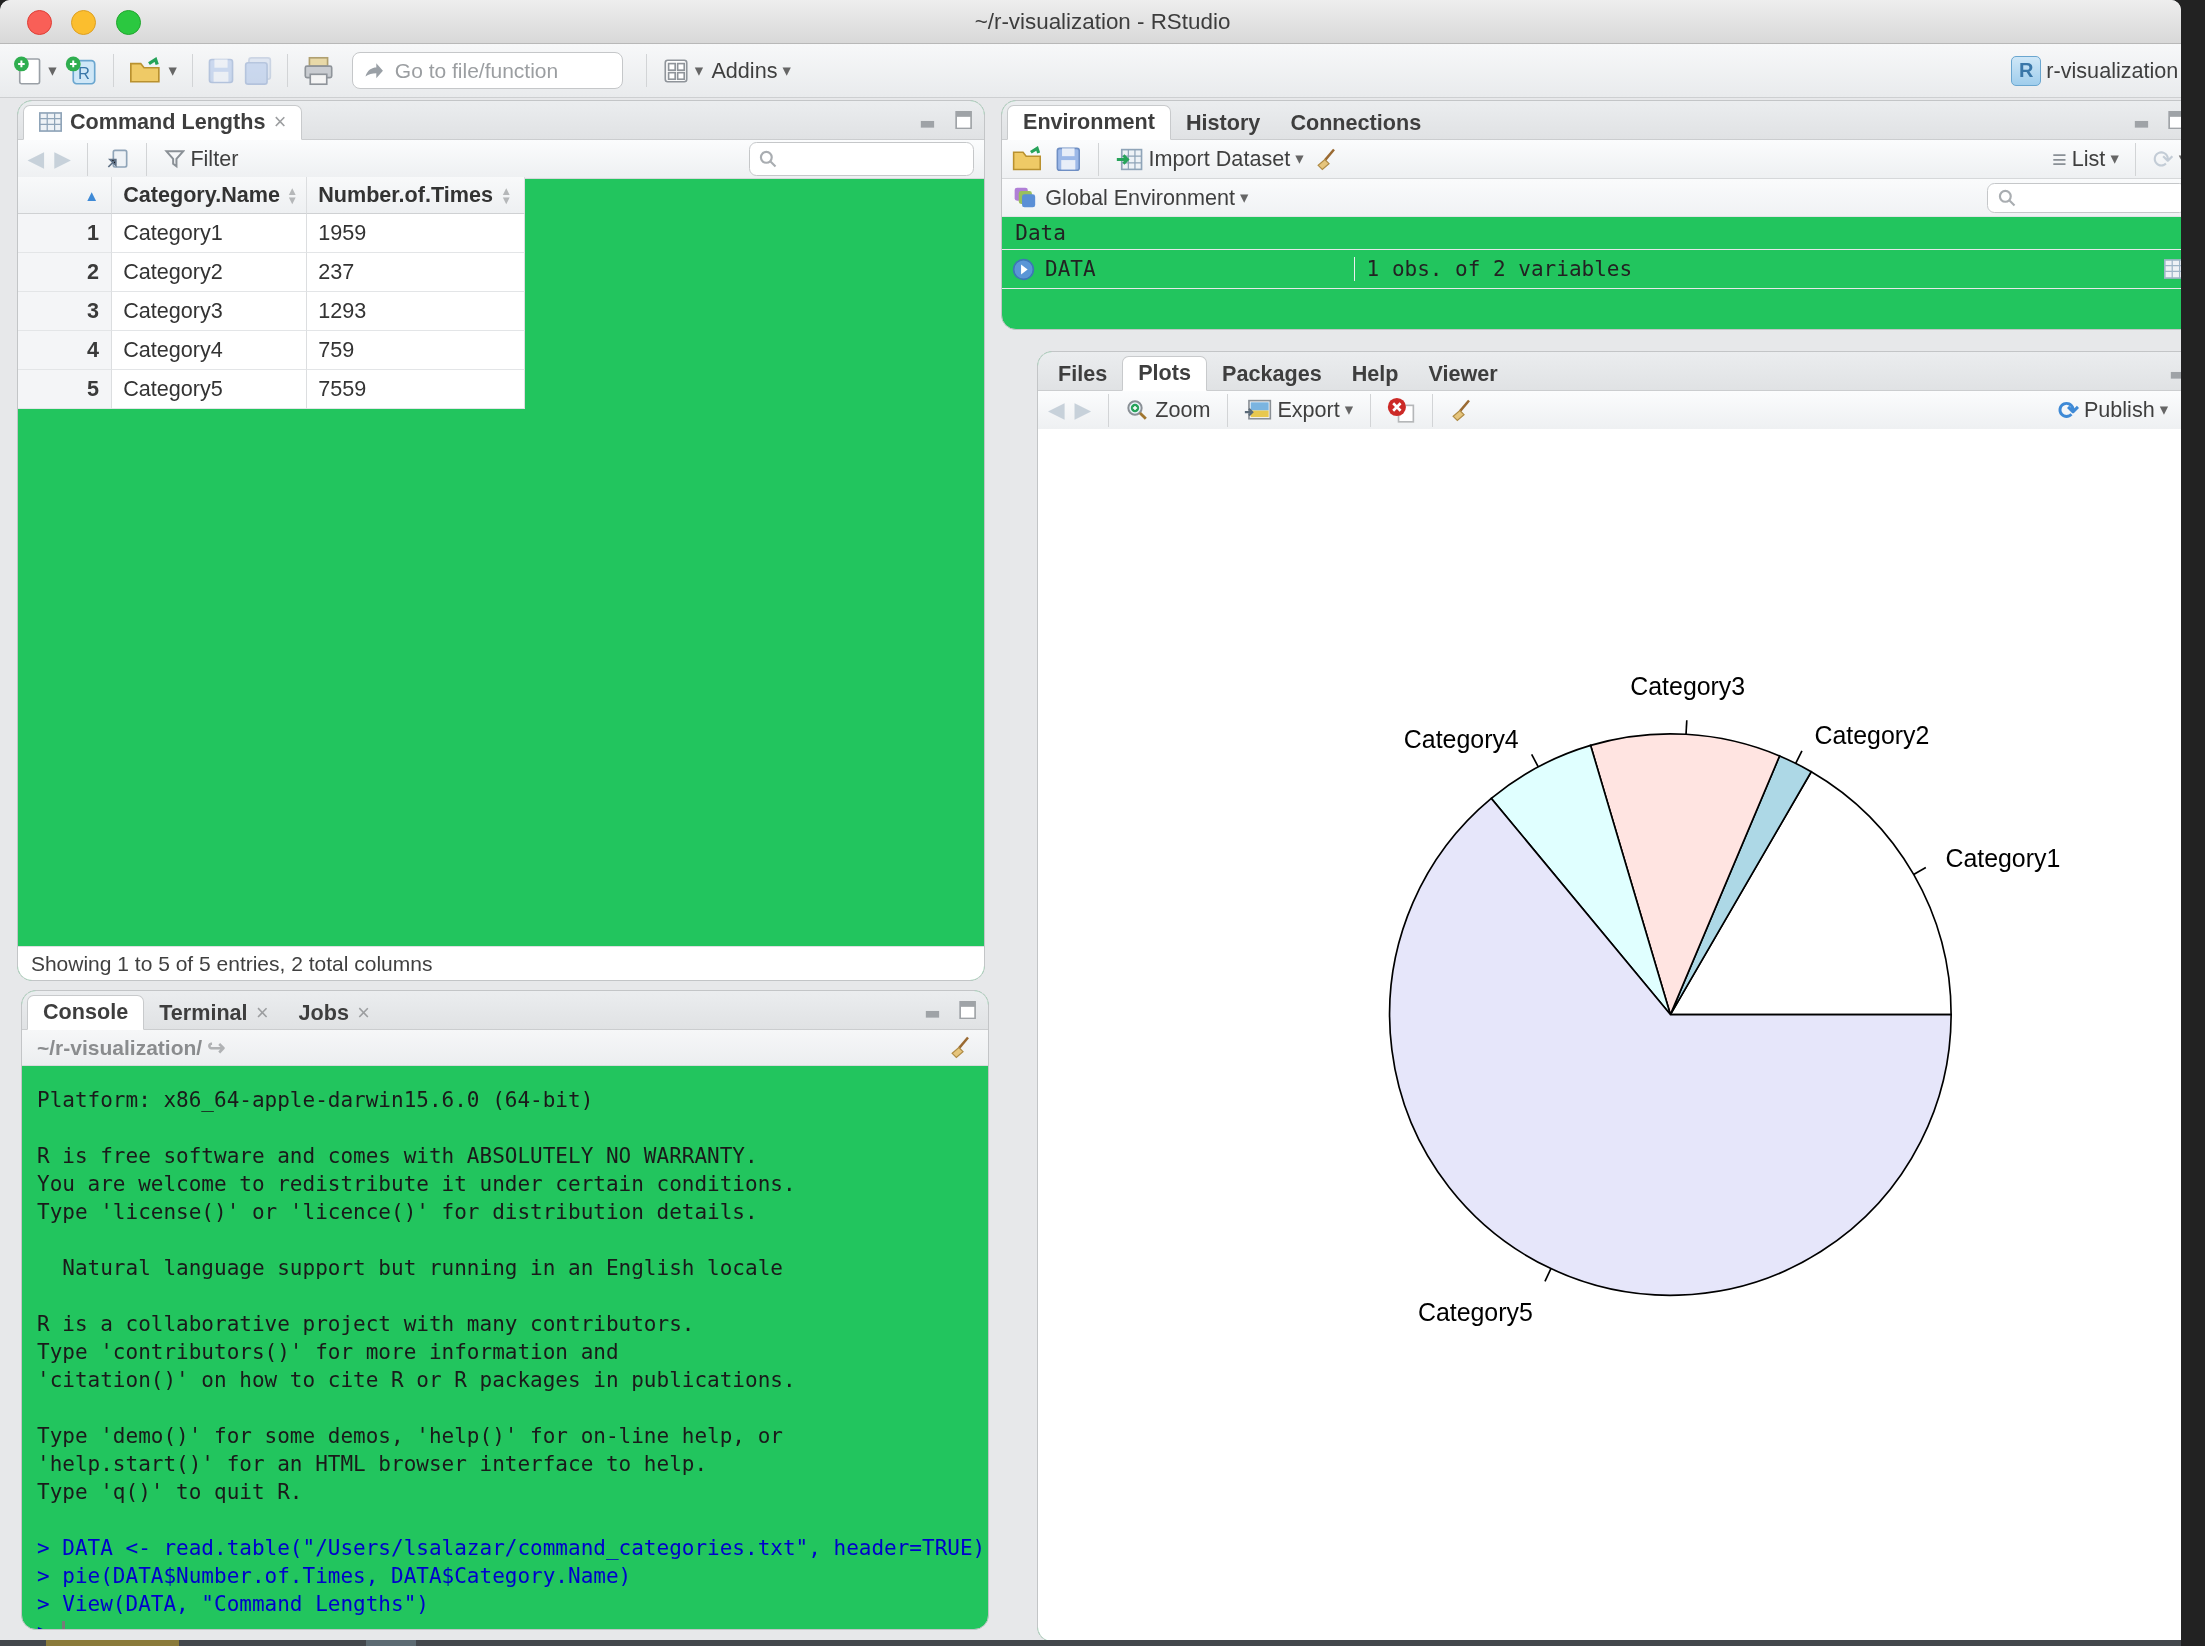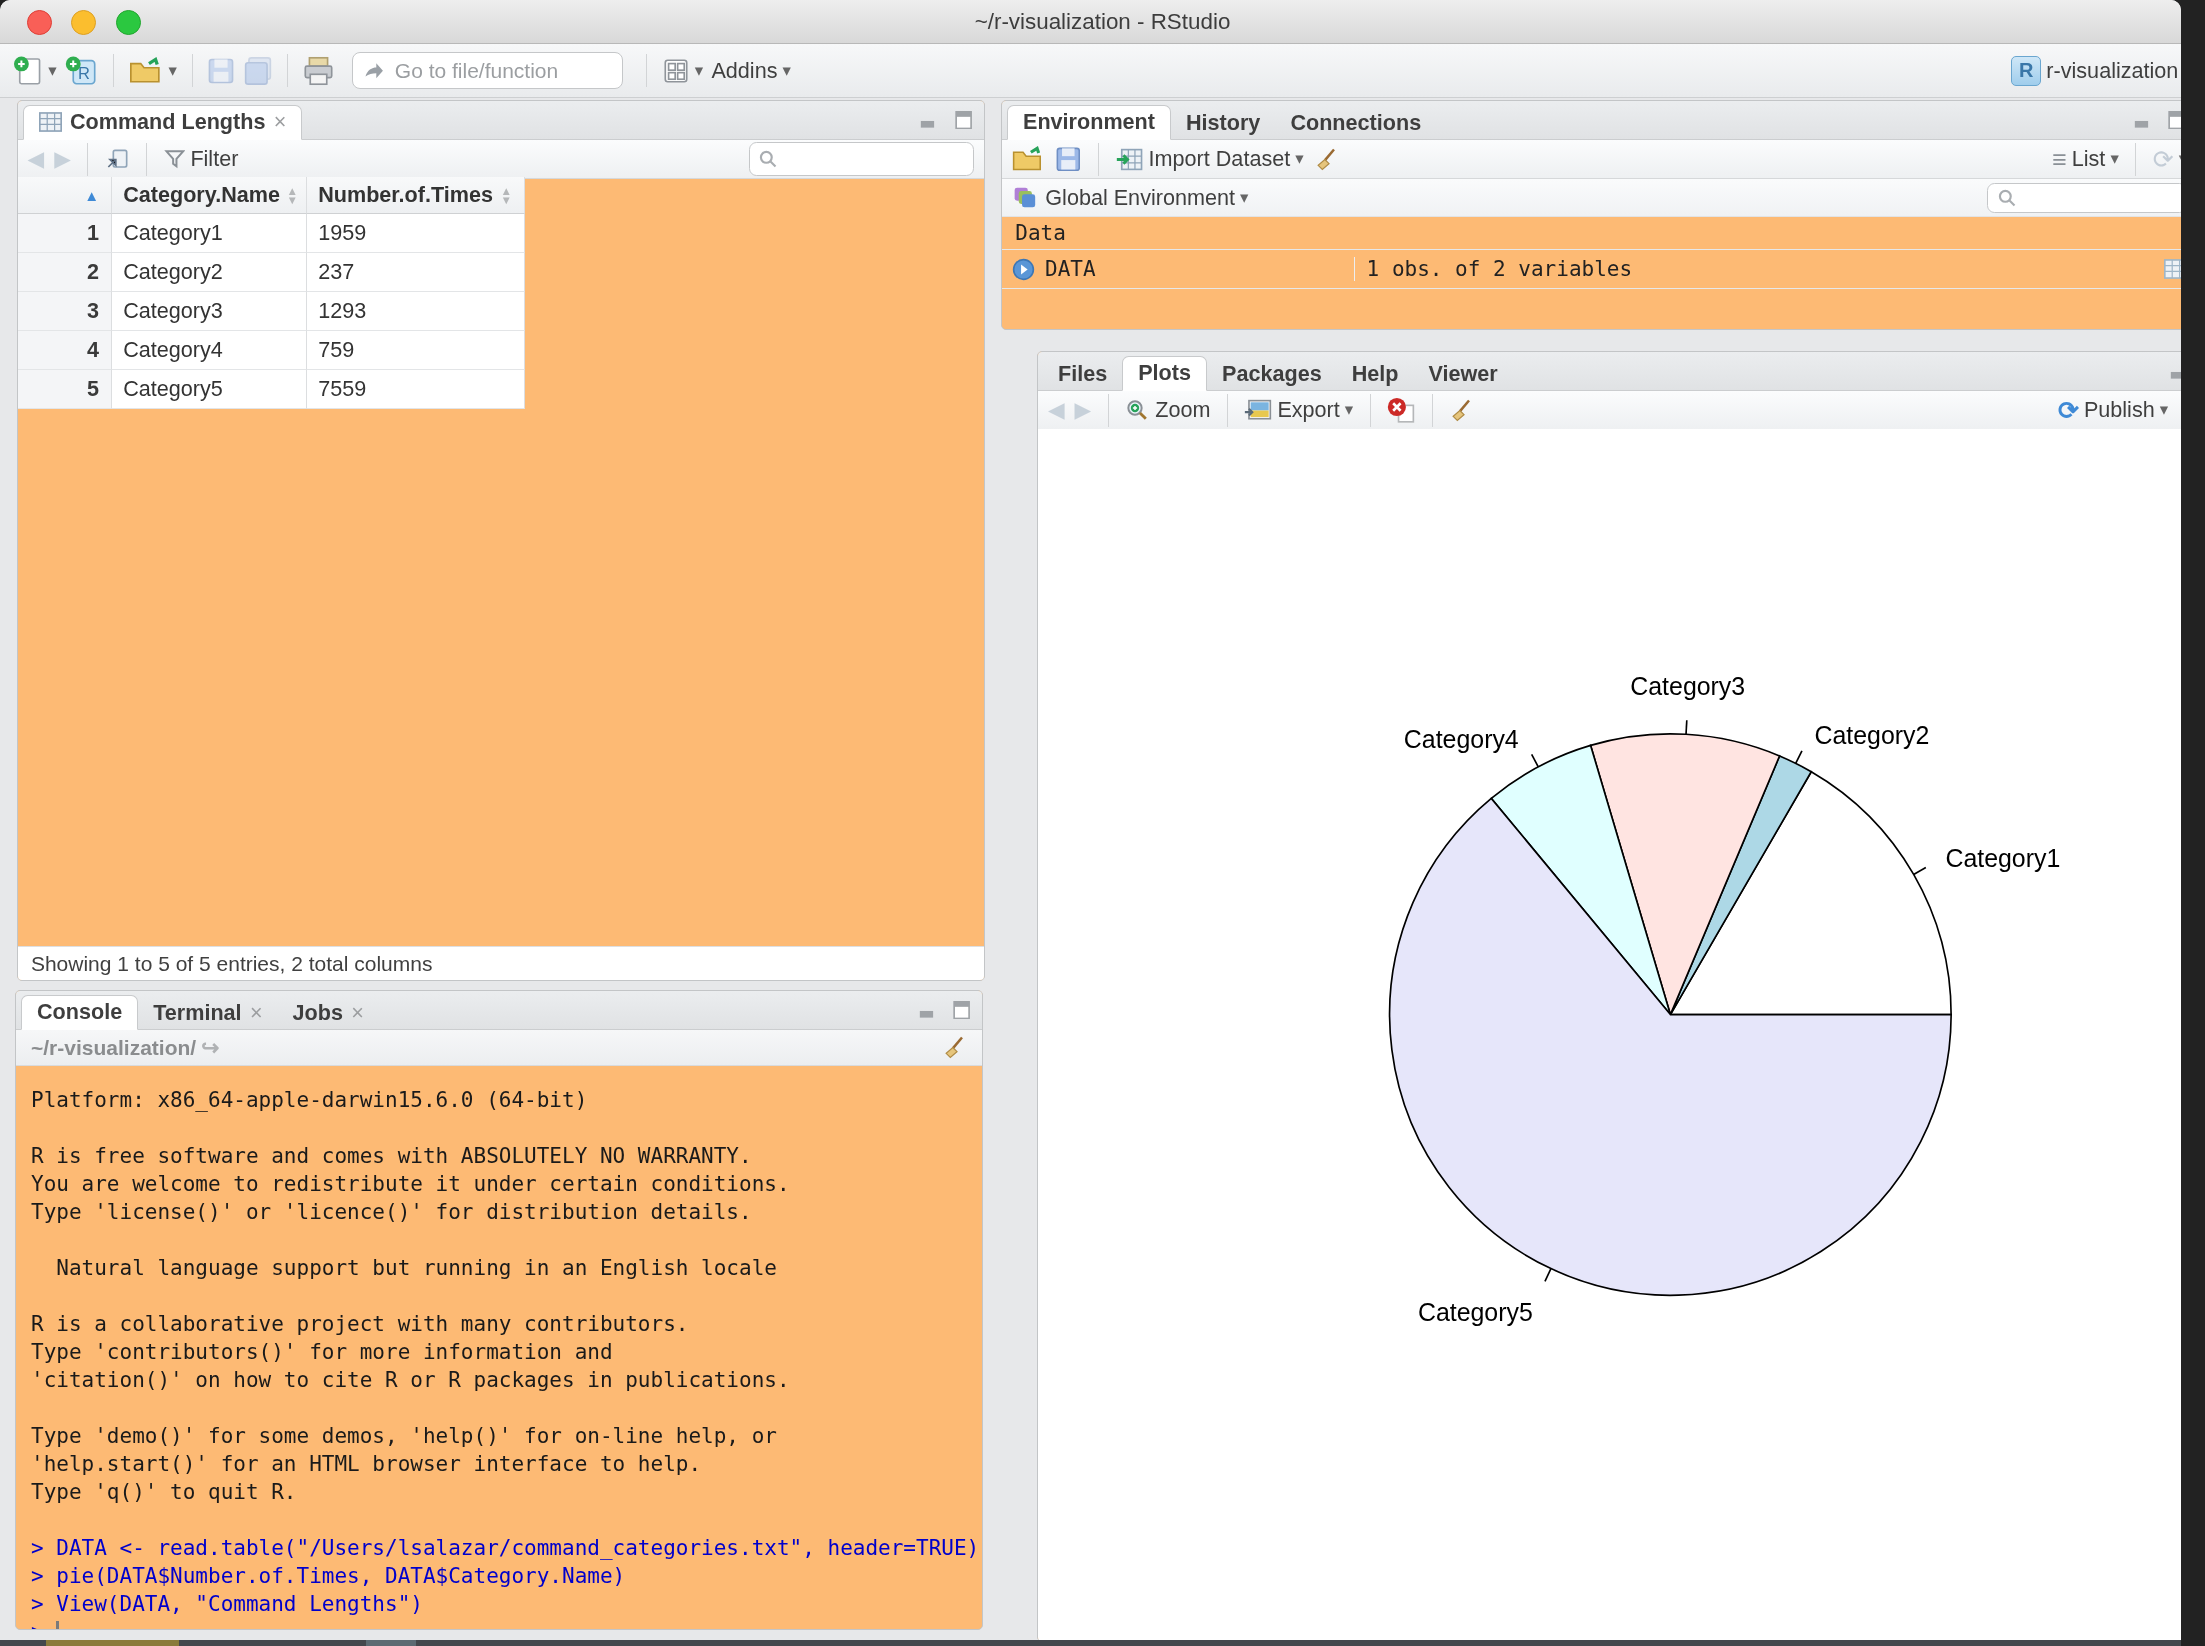--- a/index.html
+++ b/index.html
@@ -23,21 +23,21 @@
   .caret{font-size:16.6px;color:#666;}
   .goto-box{width:249px;height:35px;background:#fff;border:0.8px solid #c5c7c9;border-radius:8px;
     display:flex;align-items:center;gap:8.3px;padding:0 10px;margin:0 8.3px;}
   .goto-box input{border:none;outline:none;font-size:21px;color:#444;width:191px;background:transparent;
     font-family:"Liberation Sans",sans-serif;}
   .goto-box input::placeholder{color:#9b9ea1;}
   .tb-right{margin-left:auto;display:flex;align-items:center;gap:8.3px;}
   .cube{width:28px;height:28px;background:linear-gradient(#cfe7f7,#9fcdec);border:0.8px solid #6aa6cf;
     border-radius:5px;color:#3a77a8;font-size:20px;font-weight:bold;display:flex;align-items:center;justify-content:center;}
   
-  .pane{position:absolute;background:#fdba74;border:0.8px solid #c3c5c7;border-radius:5px;box-sizing:border-box;overflow:hidden;}
+  .pane{position:absolute;background:#22c55e;border:0.8px solid #c3c5c7;border-radius:15px;box-sizing:border-box;overflow:hidden;}
   .tabbar{position:relative;height:38px;background:linear-gradient(#ebedef,#e0e2e4);
     border-bottom:0.8px solid #cbcdcf;display:flex;align-items:flex-end;padding-left:5px;}
   .tab{height:32px;display:flex;align-items:center;gap:8.3px;padding:0 15px;
     font-size:21.6px;font-weight:bold;color:#3e3e3e;border-radius:6.6px 6.6px 0 0;}
   .tab.active{background:#fff;border:0.8px solid #c8cacc;border-bottom:0.8px solid #fff;height:33px;margin-bottom:-0.8px;}
   .tab .x{font-weight:normal;font-size:21.6px;color:#9c9ea0;}
   .minmax{position:absolute;right:10px;top:10px;display:flex;gap:10px;}
   .toolrow{height:38px;background:linear-gradient(#fbfcfd,#eef0f2);border-bottom:0.8px solid #d6d8da;
     display:flex;align-items:center;padding:0 10px;gap:10px;font-size:21.6px;color:#3f3f3f;}
   .disabled-arrow{color:#c7d1da;font-size:21.6px;}
@@ -256,21 +256,21 @@
             <div class="gt-cell" style="width: 195px;">Category5</div>
             <div class="gt-cell" style="width: 218px;">7559</div>
           </div>
         </div>
     </div>
     <div class="status-bar">
       <span>Showing 1 to 5 of 5 entries, 2 total columns</span>
     </div>
   </div>
 
-  <div class="pane" style="left:15px;top:990px;width:968px;height:640px;">
+  <div class="pane" style="left:21px;top:990px;width:968px;height:640px;">
     <div class="tabbar">
       <div class="tab active">
         <span>Console</span>
         </div>
       <div class="tab">
         <span>Terminal</span>
         <span class="x">×</span>
         </div>
       <div class="tab">
         <span>Jobs</span>

